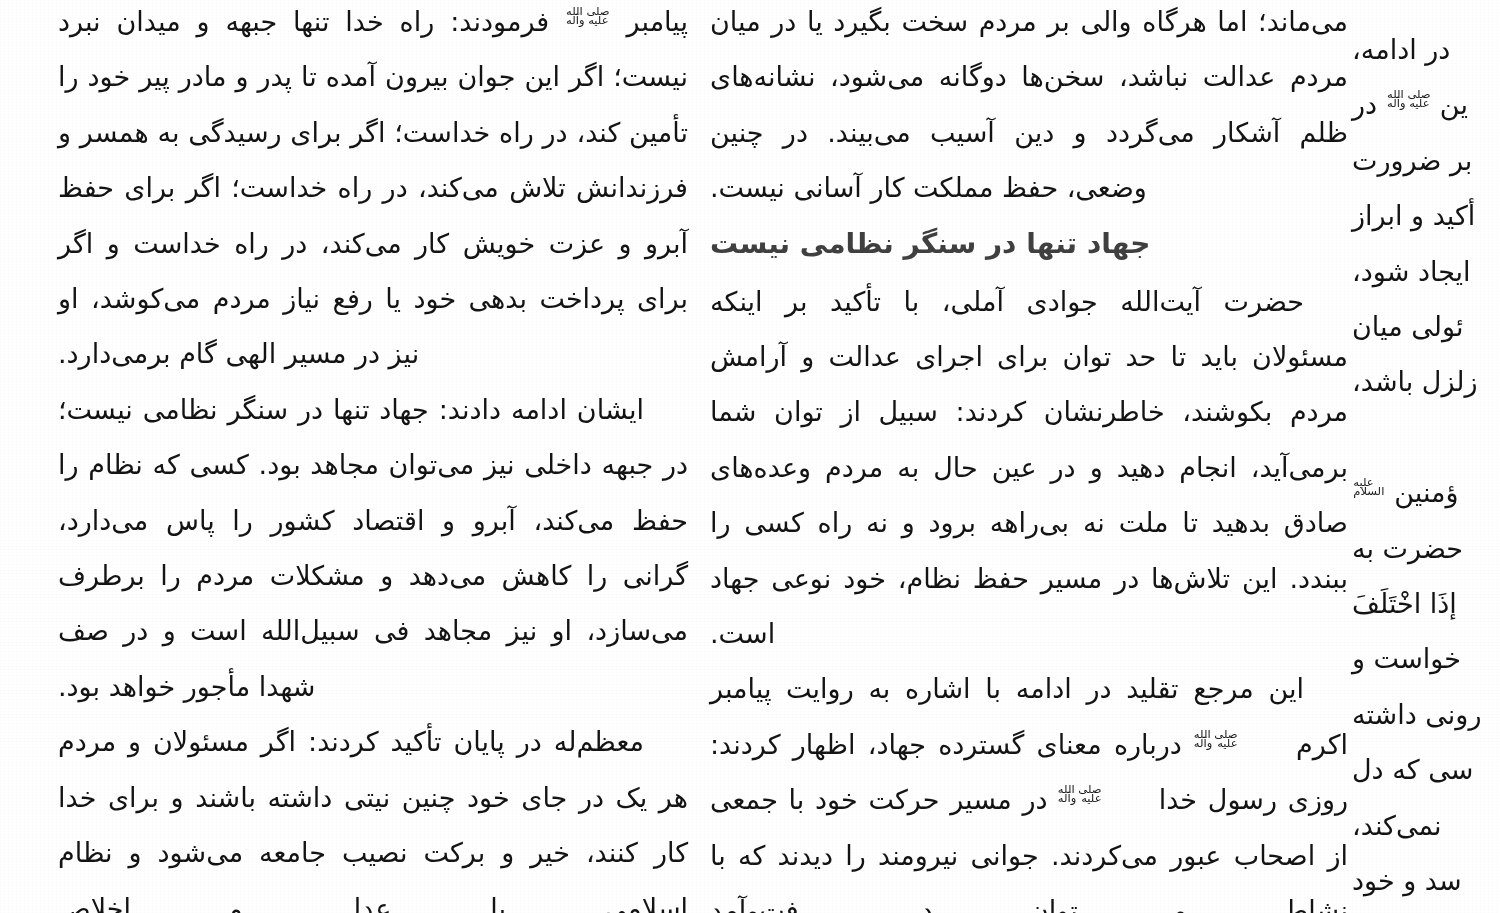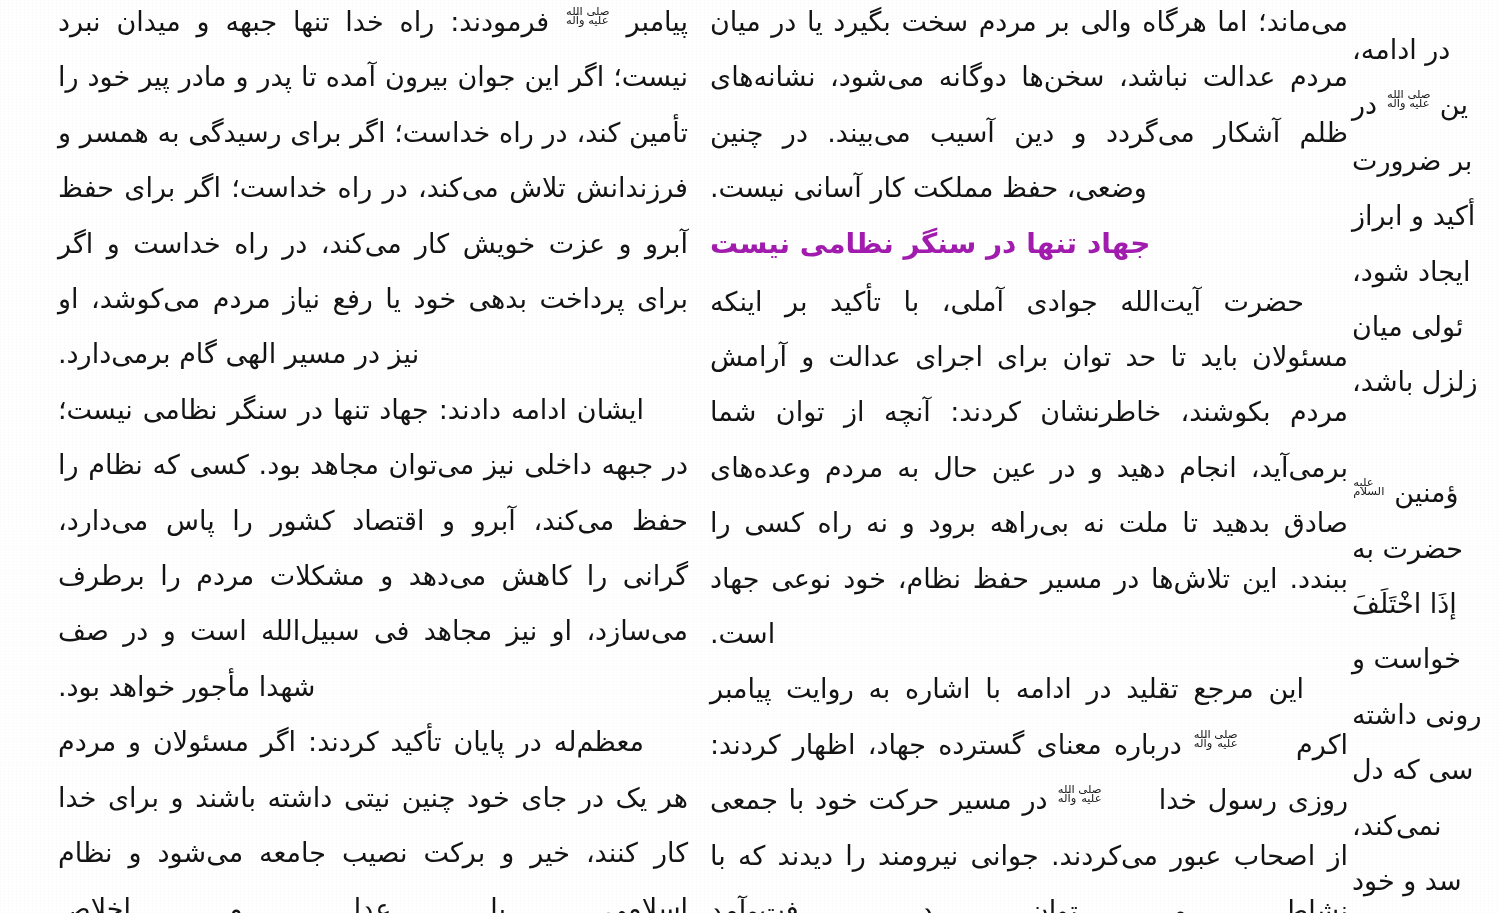--- a/index.html
+++ b/index.html
@@ -70,21 +70,21 @@
   
   .section-heading {
     margin: 0;
     padding: 0 0 2px 0;
     font-size: 28px;
     line-height: 56px;
     font-weight: bold;
     text-align: right;
     text-align-last: left;
     letter-spacing: -0.6px;
-    color: #a21caf;
+    color: #404040;
     font-family: "DejaVu Sans", sans-serif;
   }
 
   
   .honorific {
     display: inline-block;
     font-size: 12px;
     line-height: 0.85;
     text-align: center;
     vertical-align: 7px;
@@ -128,21 +128,21 @@
 
   <div class="column" id="col-left">
     <p class="para end-left">پیامبر <span class="honorific"><span class="h-top">صلى الله</span><span class="h-bot">عليه وآله</span></span> فرمودند: راه خدا تنها جبهه و میدان نبرد نیست؛ اگر این جوان بیرون آمده تا پدر و مادر پیر خود را تأمین کند، در راه خداست؛ اگر برای رسیدگی به همسر و فرزندانش تلاش می‌کند، در راه خداست؛ اگر برای حفظ آبرو و عزت خویش کار می‌کند، در راه خداست و اگر برای پرداخت بدهی خود یا رفع نیاز مردم می‌کوشد، او نیز در مسیر الهی گام برمی‌دارد.</p>
     <p class="para first-indent end-left">ایشان ادامه دادند: جهاد تنها در سنگر نظامی نیست؛ در جبهه داخلی نیز می‌توان مجاهد بود. کسی که نظام را حفظ می‌کند، آبرو و اقتصاد کشور را پاس می‌دارد، گرانی را کاهش می‌دهد و مشکلات مردم را برطرف می‌سازد، او نیز مجاهد فی سبیل‌الله است و در صف شهدا مأجور خواهد بود.</p>
     <p class="para first-indent">معظم‌له در پایان تأکید کردند: اگر مسئولان و مردم هر یک در جای خود چنین نیتی داشته باشند و برای خدا کار کنند، خیر و برکت نصیب جامعه می‌شود و نظام اسلامی با عدل و اخلاص</p>
   </div>
 
   <div class="column" id="col-middle">
     <p class="para end-left">می‌ماند؛ اما هرگاه والی بر مردم سخت بگیرد یا در میان مردم عدالت نباشد، سخن‌ها دوگانه می‌شود، نشانه‌های ظلم آشکار می‌گردد و دین آسیب می‌بیند. در چنین وضعی، حفظ مملکت کار آسانی نیست.</p>
     <h2 class="section-heading">جهاد تنها در سنگر نظامی نیست</h2>
-    <p class="para first-indent end-left">حضرت آیت‌الله جوادی آملی، با تأکید بر اینکه مسئولان باید تا حد توان برای اجرای عدالت و آرامش مردم بکوشند، خاطرنشان کردند: آنچه از توان شما برمی‌آید، انجام دهید و در عین حال به مردم وعده‌های صادق بدهید تا ملت نه بی‌راهه برود و نه راه کسی را ببندد. این تلاش‌ها در مسیر حفظ نظام، خود نوعی جهاد است.</p>
+    <p class="para first-indent end-left">حضرت آیت‌الله جوادی آملی، با تأکید بر اینکه مسئولان باید تا حد توان برای اجرای عدالت و آرامش مردم بکوشند، خاطرنشان کردند: سبیل از توان شما برمی‌آید، انجام دهید و در عین حال به مردم وعده‌های صادق بدهید تا ملت نه بی‌راهه برود و نه راه کسی را ببندد. این تلاش‌ها در مسیر حفظ نظام، خود نوعی جهاد است.</p>
     <p class="para first-indent">این مرجع تقلید در ادامه با اشاره به روایت پیامبر اکرم <span class="honorific"><span class="h-top">صلى الله</span><span class="h-bot">عليه وآله</span></span> درباره معنای گسترده جهاد، اظهار کردند: روزی رسول خدا <span class="honorific"><span class="h-top">صلى الله</span><span class="h-bot">عليه وآله</span></span> در مسیر حرکت خود با جمعی از اصحاب عبور می‌کردند. جوانی نیرومند را دیدند که با نشاط و توان در رفت‌وآمد</p>
   </div>
 
   <div class="column" id="col-right">
     <div class="para-lines">
       <div class="para end-left">در ادامه،</div>
       <div class="para end-left">ین <span class="honorific"><span class="h-top">صلى الله</span><span class="h-bot">عليه وآله</span></span> در</div>
       <div class="para end-left">بر ضرورت</div>
       <div class="para end-left">أکید و ابراز</div>
       <div class="para end-left">ایجاد شود،</div>

